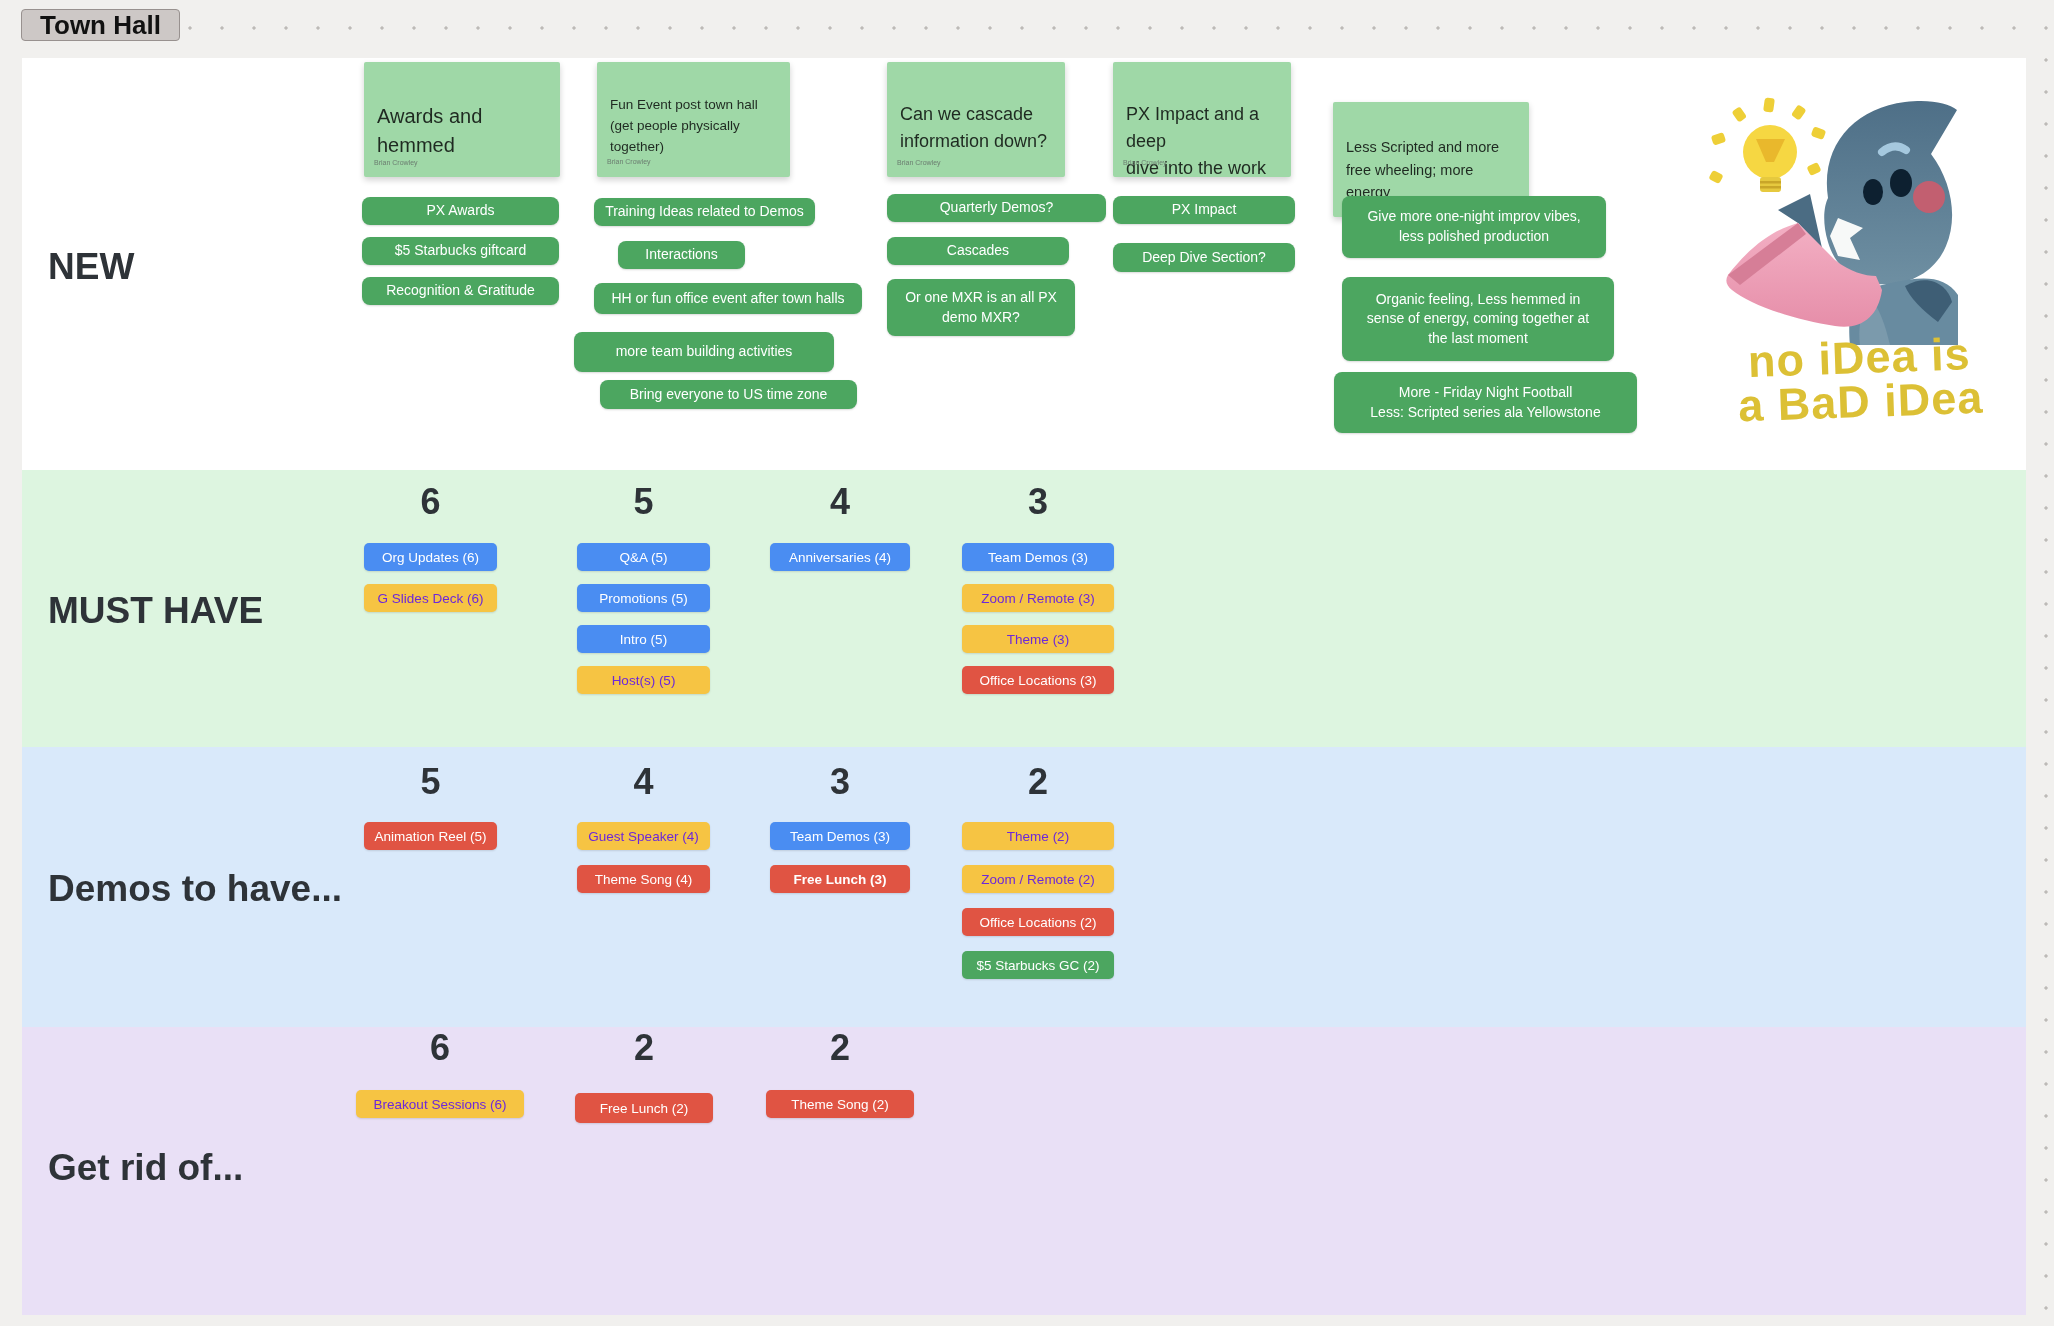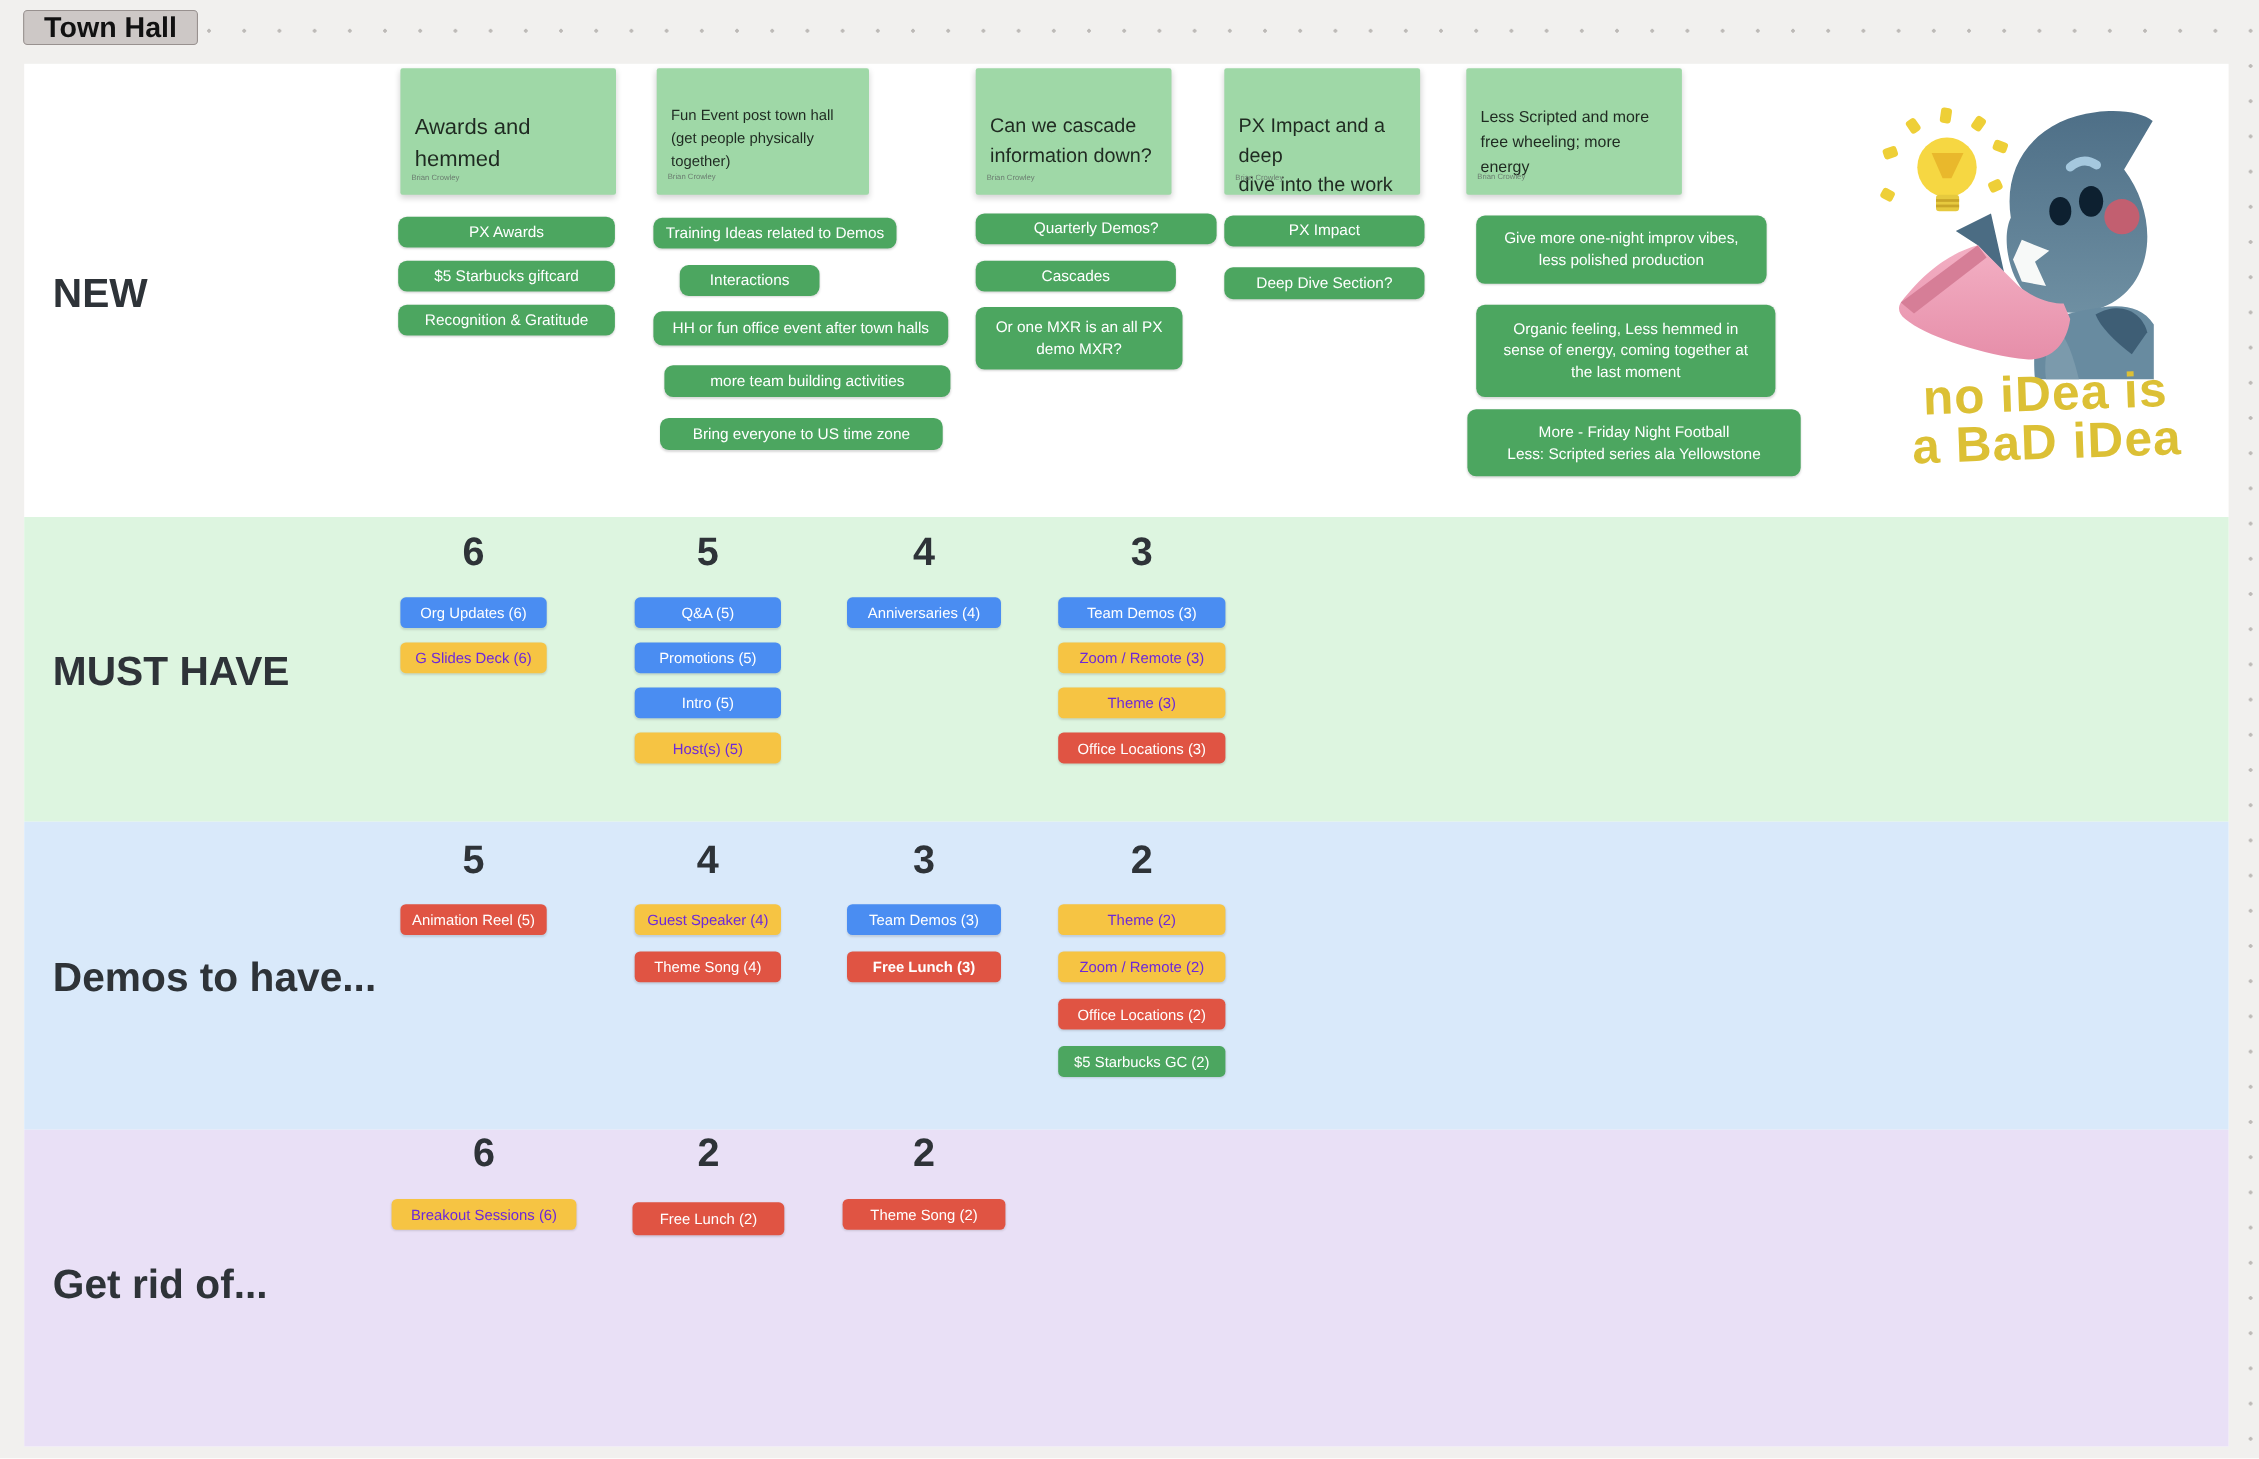--- a/index.html
+++ b/index.html
@@ -19,21 +19,21 @@
     font-size:26px;font-weight:700;color:#111;box-sizing:border-box;}
   .seclabel{position:absolute;font-size:37px;font-weight:800;color:#2e3338;letter-spacing:0;}
   .num{position:absolute;font-size:36px;font-weight:800;color:#2e3338;text-align:center;line-height:1;}
   .sticky{position:absolute;top:62px;height:115px;background:#9fd8a7;border-radius:2px;
     box-shadow:0 3px 6px rgba(0,0,0,0.18);color:#1f2a21;box-sizing:border-box;
     padding:12px 13px;white-space:pre-line;}
   .sticky .author{position:absolute;left:10px;bottom:9px;font-size:7px;color:#6b7d70;white-space:nowrap;}
   .fs20{font-size:20px;line-height:1.42;}
   .fs18{font-size:18px;line-height:1.5;}
   .fs14{font-size:13.5px;line-height:1.55;}
-  .fs145{font-size:14.5px;line-height:1.55;}
+  .fs145{font-size:14.5px;line-height:1.55;margin-top:40px;}
   .npill{position:absolute;height:28px;background:#4ca660;border-radius:8px;color:#fff;
     font-size:14px;display:flex;align-items:center;justify-content:center;text-align:center;
     white-space:pre-line;line-height:1.4;box-shadow:0 1px 2px rgba(0,0,0,0.15);box-sizing:border-box;padding:2px 6px;}
   .pill{position:absolute;height:28px;border-radius:5px;font-size:13.5px;
     display:flex;align-items:center;justify-content:center;text-align:center;
     box-shadow:0 1px 2px rgba(0,0,0,0.12);box-sizing:border-box;padding:2px 4px;}
   .blue{background:#4a8df2;color:#fff;}
   .yellow{background:#f6c443;color:#6d28d9;}
   .red{background:#e05443;color:#fff;}
   .green{background:#4ca660;color:#fff;}
@@ -85,21 +85,21 @@
     <span class="author">Brian Crowley</span>
   </div>
 
   <div class="npill" style="left:362px;top:197px;width:197px;">PX Awards</div>
   <div class="npill" style="left:362px;top:237px;width:197px;">$5 Starbucks giftcard</div>
   <div class="npill" style="left:362px;top:277px;width:197px;">Recognition &amp; Gratitude</div>
 
   <div class="npill" style="left:594px;top:198px;width:221px;">Training Ideas related to Demos</div>
   <div class="npill" style="left:618px;top:241px;width:127px;">Interactions</div>
   <div class="npill" style="left:594px;top:283px;width:268px;height:31px;">HH or fun office event after town halls</div>
-  <div class="npill" style="left:604px;top:332px;width:260px;height:29px;">more team building activities</div>
+  <div class="npill" style="left:574px;top:332px;width:260px;height:40px;">more team building activities</div>
   <div class="npill" style="left:600px;top:380px;width:257px;height:29px;">Bring everyone to US time zone</div>
 
   <div class="npill" style="left:887px;top:194px;width:219px;">Quarterly Demos?</div>
   <div class="npill" style="left:887px;top:237px;width:182px;">Cascades</div>
   <div class="npill" style="left:887px;top:279px;width:188px;height:57px;">Or one MXR is an all PX
 demo MXR?</div>
 
   <div class="npill" style="left:1113px;top:196px;width:182px;">PX Impact</div>
   <div class="npill" style="left:1113px;top:243px;width:182px;height:29px;">Deep Dive Section?</div>
 

